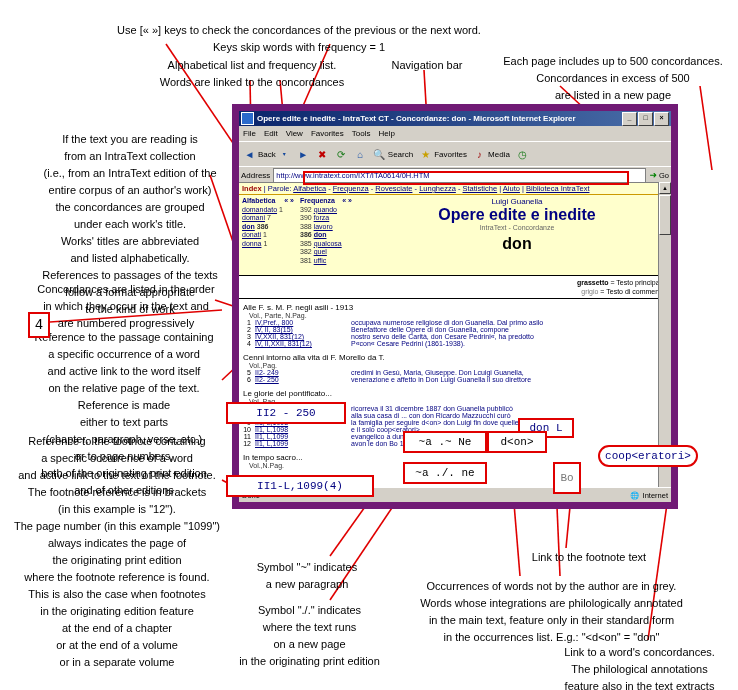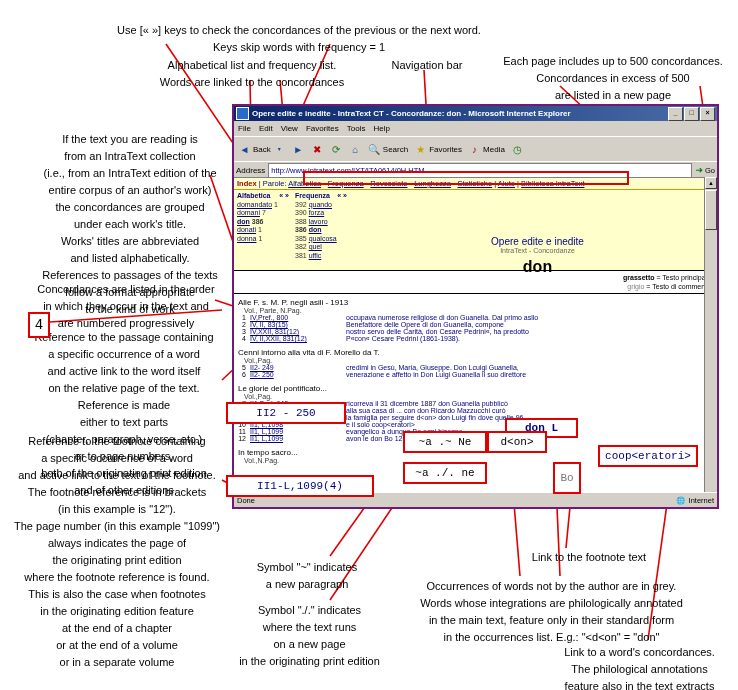--- a/index.html
+++ b/index.html
@@ -33,23 +33,23 @@
     position: absolute;
     left: 0; top: 0;
     width: 738px; height: 690px;
     pointer-events: none;
   }
   
   #browser {
     position: absolute;
     left: 232px;
     top: 104px;
-    width: 487px;
+    width: 446px;
     height: 405px;
-    border: 2px solid #701a75;
+    border: 7px solid #701a75;
     background: #d946ef;
     box-sizing: border-box;
     font-size: 8px;
   }
   .titlebar {
     height: 15px;
     background: linear-gradient(to right, #0a246a, #4a6ea9);
     color: #ffffff;
     display: flex;
     align-items: center;
@@ -204,21 +204,21 @@
   .idxrow { white-space: nowrap; color: #000080; }
   .idxrow .w { text-decoration: underline; }
   .idxrow .n { color: #333333; }
   .titlecol {
     flex: 1 1 auto;
     text-align: center;
     padding-top: 2px;
     color: #000080;
   }
   .t-author { font-size: 8px; }
-  .t-work { font-size: 10px; font-weight: normal; margin-top: 44px; }
+  .t-work { font-size: 16px; font-weight: bold; }
   .t-sub { font-size: 7px; color: #666666; }
   .t-word { font-size: 16px; font-weight: bold; margin-top: 4px; color: #000000; }
   .legend {
     text-align: right;
     font-size: 7px;
     padding: 2px 6px 0 0;
     line-height: 9px;
     color: #000000;
   }
   .legend b { font-weight: bold; }
@@ -528,20 +528,21 @@
             </div>
             <div class="idxrow">
               <span class="n">381</span>
               <span class="w">uffic</span>
             </div>
           </div>
         </div>
       </div>
 
       <div class="titlecol">
+        <div class="t-author">Luigi Guanella</div>
         <div class="t-work">Opere edite e inedite</div>
         <div class="t-sub">IntraText - Concordanze</div>
         <div class="t-word">don</div>
       </div>
     </div>
 
     <div class="legend">
       <div><b>grassetto</b><span> = Testo principale</span></div>
       <div><span class="grey">grigio</span><span> = Testo di commento</span></div>
     </div>
@@ -643,18 +644,18 @@
       <span>Internet</span>
     </span>
   </div>
 </div>
 
 <div class="callout" style="left:28px;top:312px;width:22px;height:26px;font-size:14px;color:#000;">4</div>
 <div class="callout" style="left:226px;top:402px;width:120px;height:22px;">II2 -  250</div>
 <div class="callout" style="left:226px;top:475px;width:148px;height:22px;">II1-L,1099(4)</div>
 <div class="callout" style="left:403px;top:431px;width:84px;height:22px;color:#000;">~a .~  Ne</div>
 <div class="callout" style="left:403px;top:462px;width:84px;height:22px;color:#000;">~a ./.  ne</div>
-<div class="callout" style="left:505px;top:418px;width:73px;height:20px;font-weight:bold;">don L</div>
+<div class="callout" style="left:518px;top:418px;width:56px;height:20px;">don L</div>
 <div class="callout" style="left:487px;top:431px;width:60px;height:22px;color:#000;">d&lt;on&gt;</div>
 <div class="callout" style="left:553px;top:462px;width:28px;height:32px;color:#777;">Bo</div>
-<div class="callout" style="left:598px;top:445px;width:100px;height:22px;">coop&lt;eratori&gt;</div>
+<div class="callout" style="left:598px;top:445px;width:100px;height:22px;border-radius:11px;">coop&lt;eratori&gt;</div>
 
 <div class="annbox" style="left:303px;top:171px;width:326px;height:14px;"></div>
 
 </body></html>

